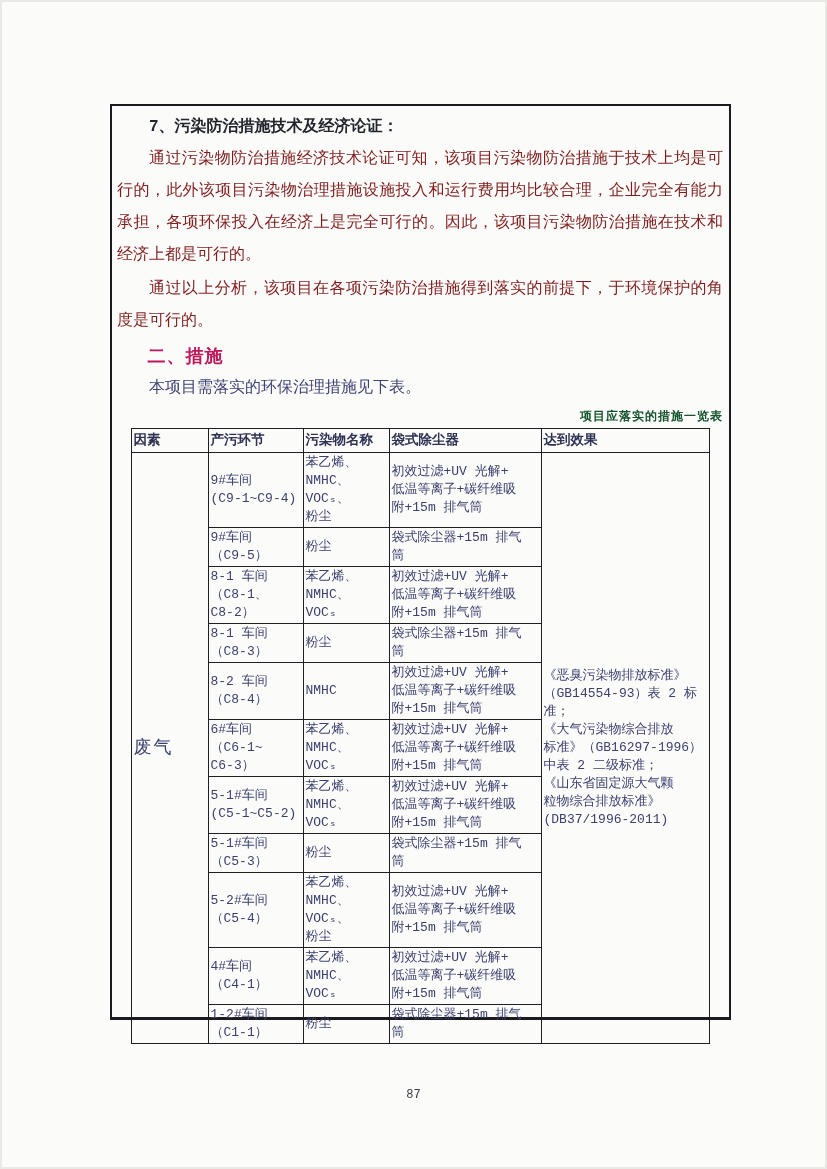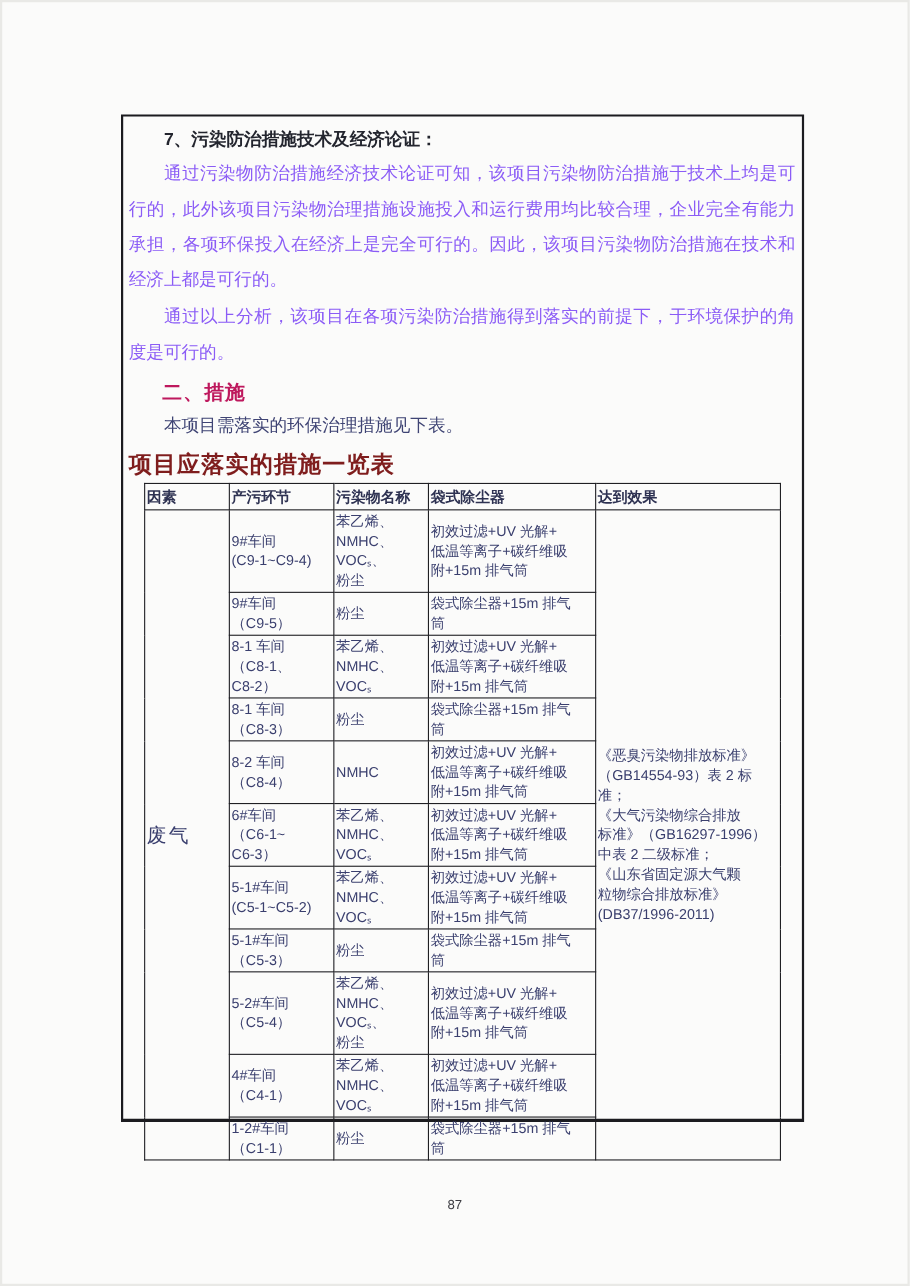--- a/index.html
+++ b/index.html
@@ -1,21 +1,21 @@
 <!DOCTYPE html>
 <html lang="zh"><head>
 <meta charset="utf-8">
 <style>
   html,body{margin:0;padding:0;}
   .page{
     position:relative;
     width:827px;height:1169px;
     background:#fbfbfa;
     box-shadow:inset 0 0 0 2px #e9e9e6;
-    font-family:Liberation Sans, sans-serif;
+    font-family:Liberation Mono, monospace;
     overflow:hidden;
   }
   .content-box{
     position:absolute;
     left:110px;top:104px;
     width:621px;height:916px;
     border:2px solid #1b1b1f;
     border-bottom-width:3px;
     box-sizing:border-box;
     padding:5px 6px 0 5px;
@@ -27,42 +27,42 @@
     color:#23252e;
     text-indent:2em;
     line-height:27px;
   }
   .para{
     margin:2px 0;
     font-size:16px;
     line-height:32px;
     text-align:justify;
     text-indent:2em;
-    color:#8b5cf6;
+    color:#7f1d1d;
   }
   .sec2-heading{
     margin:7px 0 4px 0;
     font-size:18px;font-weight:bold;
     color:#be185d;
     text-indent:1.7em;
     letter-spacing:1px;
     line-height:26px;
   }
   .table-intro{
     margin:4px 0 6px 0;
     font-size:16px;
     line-height:28px;
     text-indent:2em;
     color:#3f4474;
   }
   .table-title{
     margin:2px 0 3px 0;
-    font-size:21px;font-weight:bold;
-    text-align:left;
-    color:#7f1d1d;
+    font-size:12px;font-weight:bold;
+    text-align:right;
+    color:#14532d;
     letter-spacing:1px;
   }
   table.measures{
     border-collapse:collapse;
     table-layout:fixed;
     width:578px;
     height:598px;
     margin:0 auto;
     font-size:13px;
     color:#3a3f6e;

